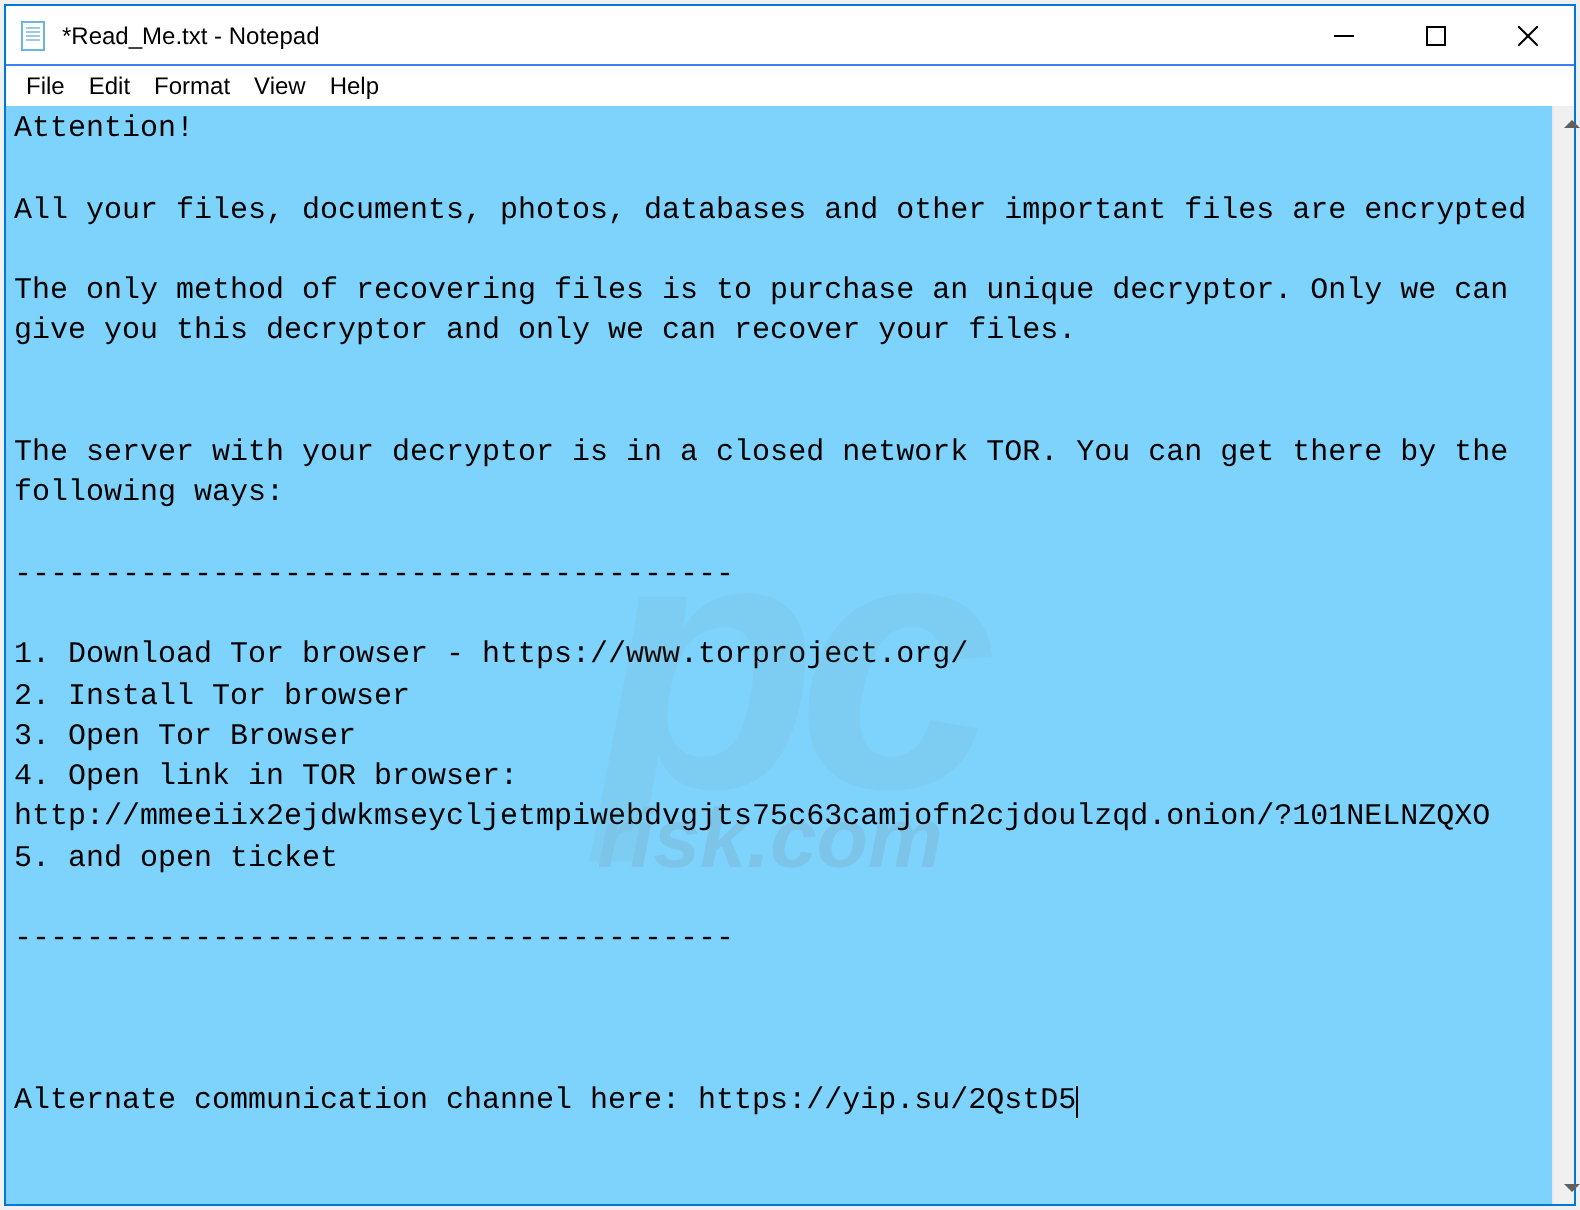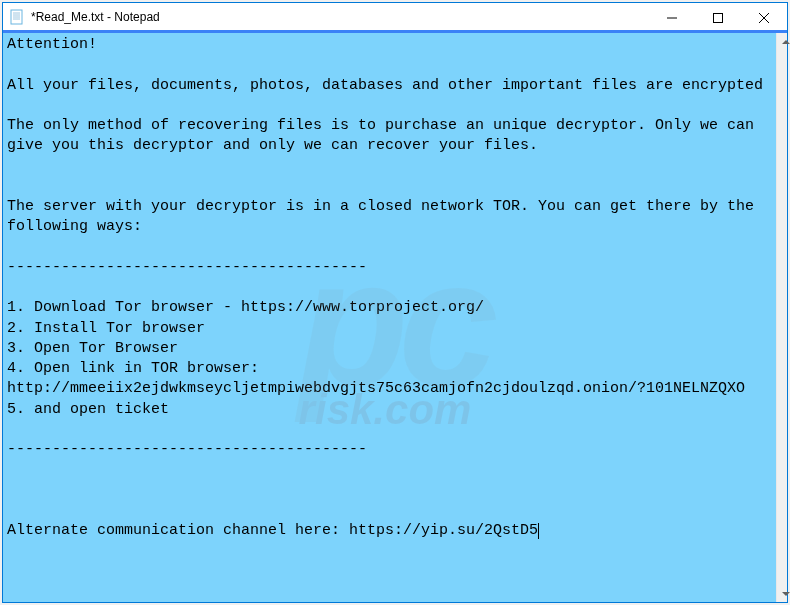--- a/index.html
+++ b/index.html
@@ -25,21 +25,21 @@
       display: flex;
       flex-direction: column;
       position: relative;
     }
     .titlebar {
       height: 30px;
       background: #ffffff;
       display: flex;
       align-items: center;
       padding-left: 6px;
-      border-bottom: 3px solid #3b82f6;
+      border-bottom: 1px solid #3b82f6;
     }
     .titlebar-icon {
       width: 16px;
       height: 16px;
       margin-right: 6px;
       display: flex;
       align-items: center;
       justify-content: center;
     }
     .titlebar-title {
@@ -181,20 +181,27 @@
       </div>
       <div class="window-control close">
         <svg width="10" height="10" viewBox="0 0 10 10">
             <line x1="0" y1="0" x2="10" y2="10" stroke="#000" stroke-width="1"></line>
             <line x1="10" y1="0" x2="0" y2="10" stroke="#000" stroke-width="1"></line>
           </svg>
       </div>
     </div>
   </div>
 
+  <div class="menubar">
+    <span class="menu-item">File</span>
+    <span class="menu-item">Edit</span>
+    <span class="menu-item">Format</span>
+    <span class="menu-item">View</span>
+    <span class="menu-item">Help</span>
+  </div>
 
   <div class="editor-container">
     <div class="watermark">
       <div class="watermark-text">pc</div>
       <div class="watermark-sub">risk.com</div>
     </div>
     <div class="editor"><span>Attention!</span>
 <span></span>
 <span>All your files, documents, photos, databases and other important files are encrypted</span>
 <span></span>

